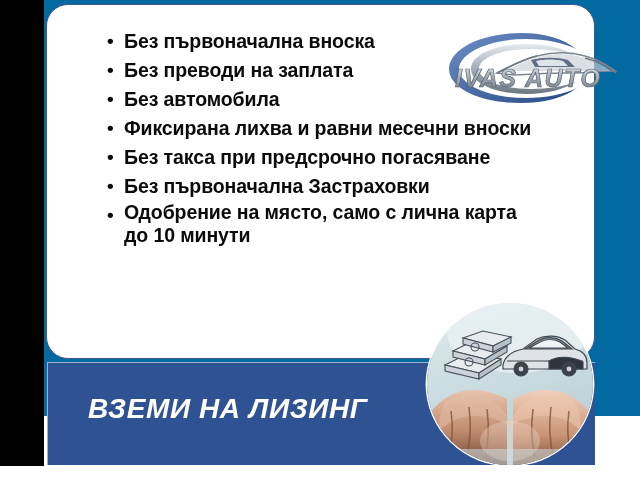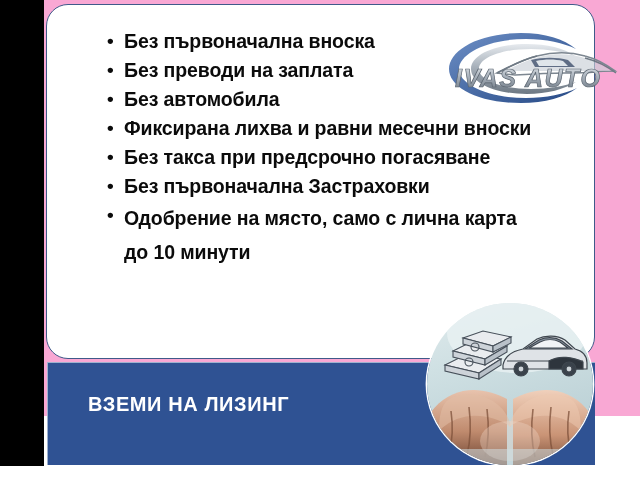--- a/index.html
+++ b/index.html
@@ -11,21 +11,21 @@
     width: 640px;
     height: 480px;
     overflow: hidden;
     font-family: "Liberation Sans", sans-serif;
   }
 
   #stage {
     position: relative;
     width: 640px;
     height: 416px;
-    background: #f9a8d4;
+    background: #0369a1;
   }
 
   
   .letterbox-left {
     position: absolute;
     left: 0;
     top: 0;
     width: 44px;
     height: 466px;
     background: #000000;
@@ -75,21 +75,21 @@
   .benefit-item.small {
     font-size: 14.5px;
     line-height: 25px;
     padding-left: 13px;
   }
   .benefit-item.small::before {
     font-size: 13px;
     line-height: 25px;
   }
   .benefit-item.two-line {
-    line-height: 34px;
+    line-height: 23px;
   }
 
   
   .brand-logo {
     position: absolute;
     left: 388px;
     top: 22px;
     width: 196px;
     height: 82px;
     text-decoration: underline;
@@ -105,23 +105,24 @@
     height: 103px;
     background: #2f5293;
     box-shadow: inset 0 1px 0 #9fb2cf, inset 1px 0 0 #9fb2cf;
   }
   .cta-text {
     position: absolute;
     left: 41px;
     top: 31px;
     color: #ffffff;
     font-weight: bold;
-    font-size: 20px;
+    font-size: 28px;
     letter-spacing: 0.6px;
     white-space: nowrap;
+    font-style: italic;
   }
 
   
   .hero-photo {
     position: absolute;
     left: 427px;
     top: 303px;
     width: 166px;
     height: 162px;
     border-radius: 50%;

